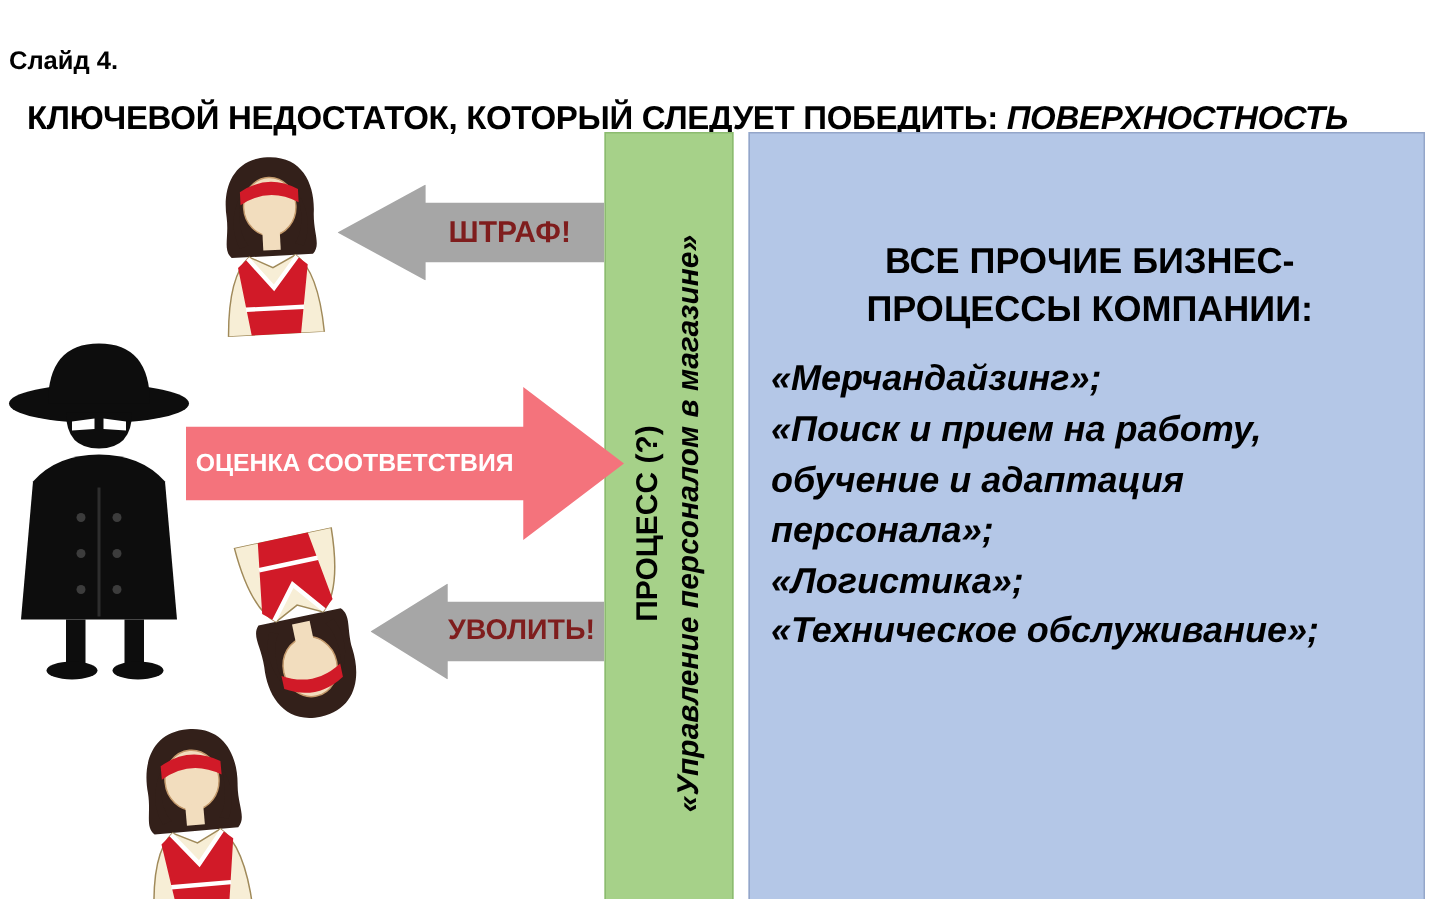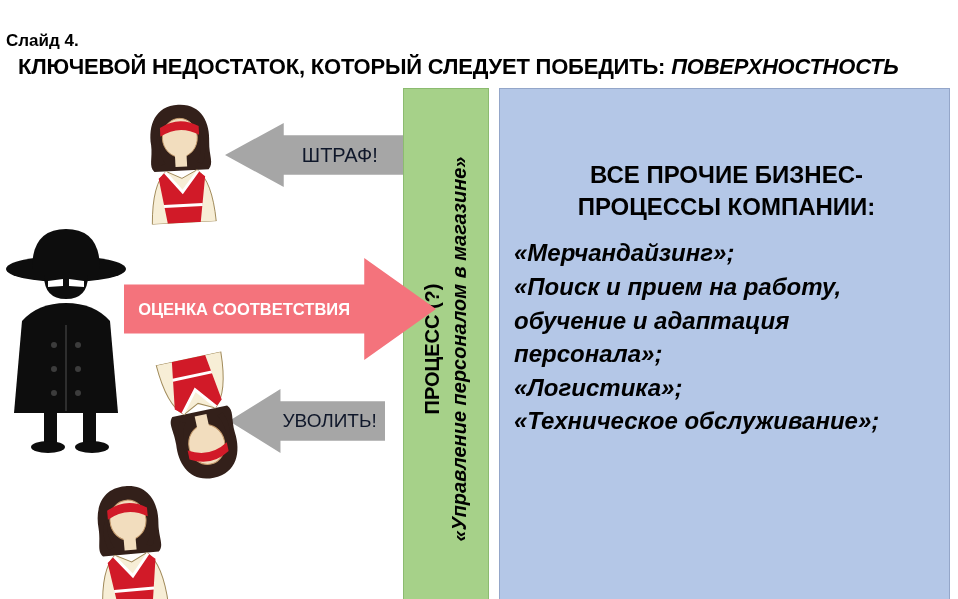--- a/index.html
+++ b/index.html
@@ -7,21 +7,21 @@
     position: relative; width: 958px; height: 599px;
     background: #ffffff; overflow: hidden;
     font-family: "Liberation Sans", sans-serif; color: #000; margin-top: 29px;
   }
 
   .slide-label {
     position: absolute; left: 6px; top: 2px;
     font-size: 17px; font-weight: bold;
   }
   .slide-title {
-    position: absolute; left: 18px; top: 25px;
+    position: absolute; left: 18px; top: 37px;
     font-size: 22px; font-weight: bold; letter-spacing: -0.2px;
     white-space: nowrap;
   }
   .slide-title .em { font-style: italic; }
 
   
   .process-bar {
     position: absolute; left: 403px; top: 59px; width: 86px; height: 521px;
     background: #a6d189; border: 1px solid #8cbb70; box-sizing: border-box;
   }
@@ -49,34 +49,34 @@
 
   
   .arrow { position: absolute; }
   .arrow-gray {
     background: #a6a6a6;
     clip-path: polygon(0 50%, 33% 0, 33% 19%, 100% 19%, 100% 81%, 33% 81%, 33% 100%);
   }
   .arrow-gray .arrow-label {
     position: absolute; left: 33%; right: 4%; top: 0; bottom: 0;
     display: flex; align-items: center; justify-content: center;
-    font-weight: normal; font-size: 20px; color: #0f172a; white-space: nowrap;
+    font-weight: bold; font-size: 20px; color: #7f1d1d; white-space: nowrap;
   }
   .arrow-pink {
     background: #f4737c;
     clip-path: polygon(0 26%, 77% 26%, 77% 0, 100% 50%, 77% 100%, 77% 74%, 0 74%);
   }
   .arrow-pink .arrow-label {
     position: absolute; left: 0; width: 77%; top: 0; bottom: 0;
     display: flex; align-items: center; justify-content: center;
     font-weight: bold; font-size: 16.5px; color: #fff; white-space: nowrap;
   }
   .arrow-fine      { left: 225px; top: 94px;  width: 178px; height: 64px; }
-  .arrow-assess    { left: 124px; top: 229px; width: 292px; height: 102px; padding-left: 20px; }
-  .arrow-fire      { left: 229px; top: 360px; width: 156px; height: 64px; }
+  .arrow-assess    { left: 124px; top: 229px; width: 292px; height: 102px; }
+  .arrow-fire      { left: 247px; top: 360px; width: 156px; height: 64px; }
   .arrow-fire .arrow-label { font-size: 19px; }
   .arrow-reprimand { left: 163px; top: 464px; width: 240px; height: 64px; }
 
   
   .figure { position: absolute; z-index: 2; }
   .spy             { left: 4px;   top: 196px; width: 132px; height: 234px; }
   .employee-top    { left: 132px; top: 68px;  width: 98px;  height: 126px; transform: rotate(-3deg); }
   .employee-middle { left: 152px; top: 328px; width: 100px; height: 130px; transform: rotate(168deg); }
   .employee-bottom { left: 80px;  top: 448px; width: 100px; height: 132px; transform: rotate(-5deg); }
 

